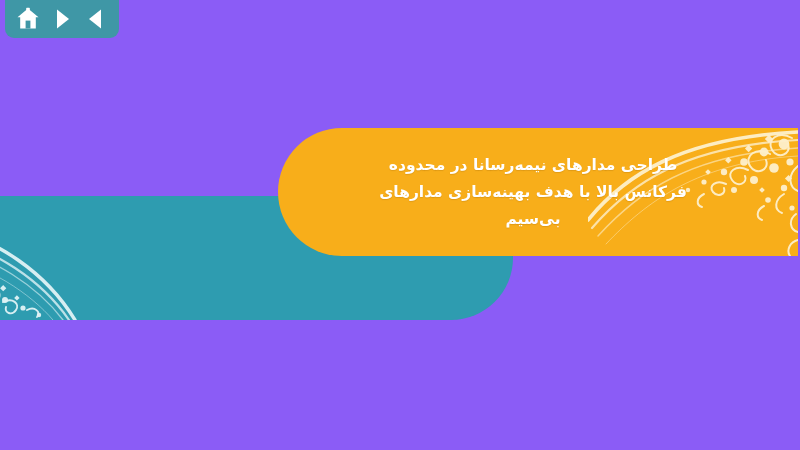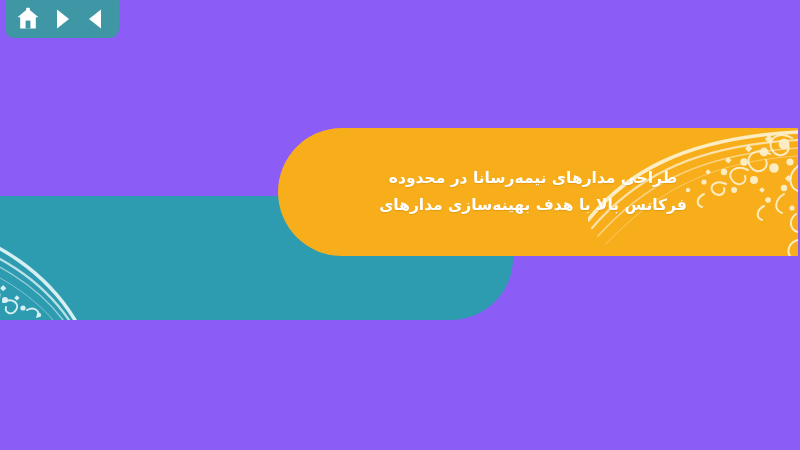--- a/index.html
+++ b/index.html
@@ -235,15 +235,16 @@
         <path d="M176 78 C 168 82 168 90 174 92"></path>
         <path d="M116 66 C 108 70 108 77 114 79"></path>
         <path d="M210 112 C 202 114 198 122 202 128"></path>
       </g>
     </svg>
   </div>
 
   <div id="title-block">
     <div class="title-line">طراحی مدارهای نیمه‌رسانا در محدوده</div>
     <div class="title-line">فرکانس بالا با هدف بهینه‌سازی مدارهای</div>
+    <div class="title-line">بی‌سیم</div>
   </div>
 
 </div>
 
 </body></html>

